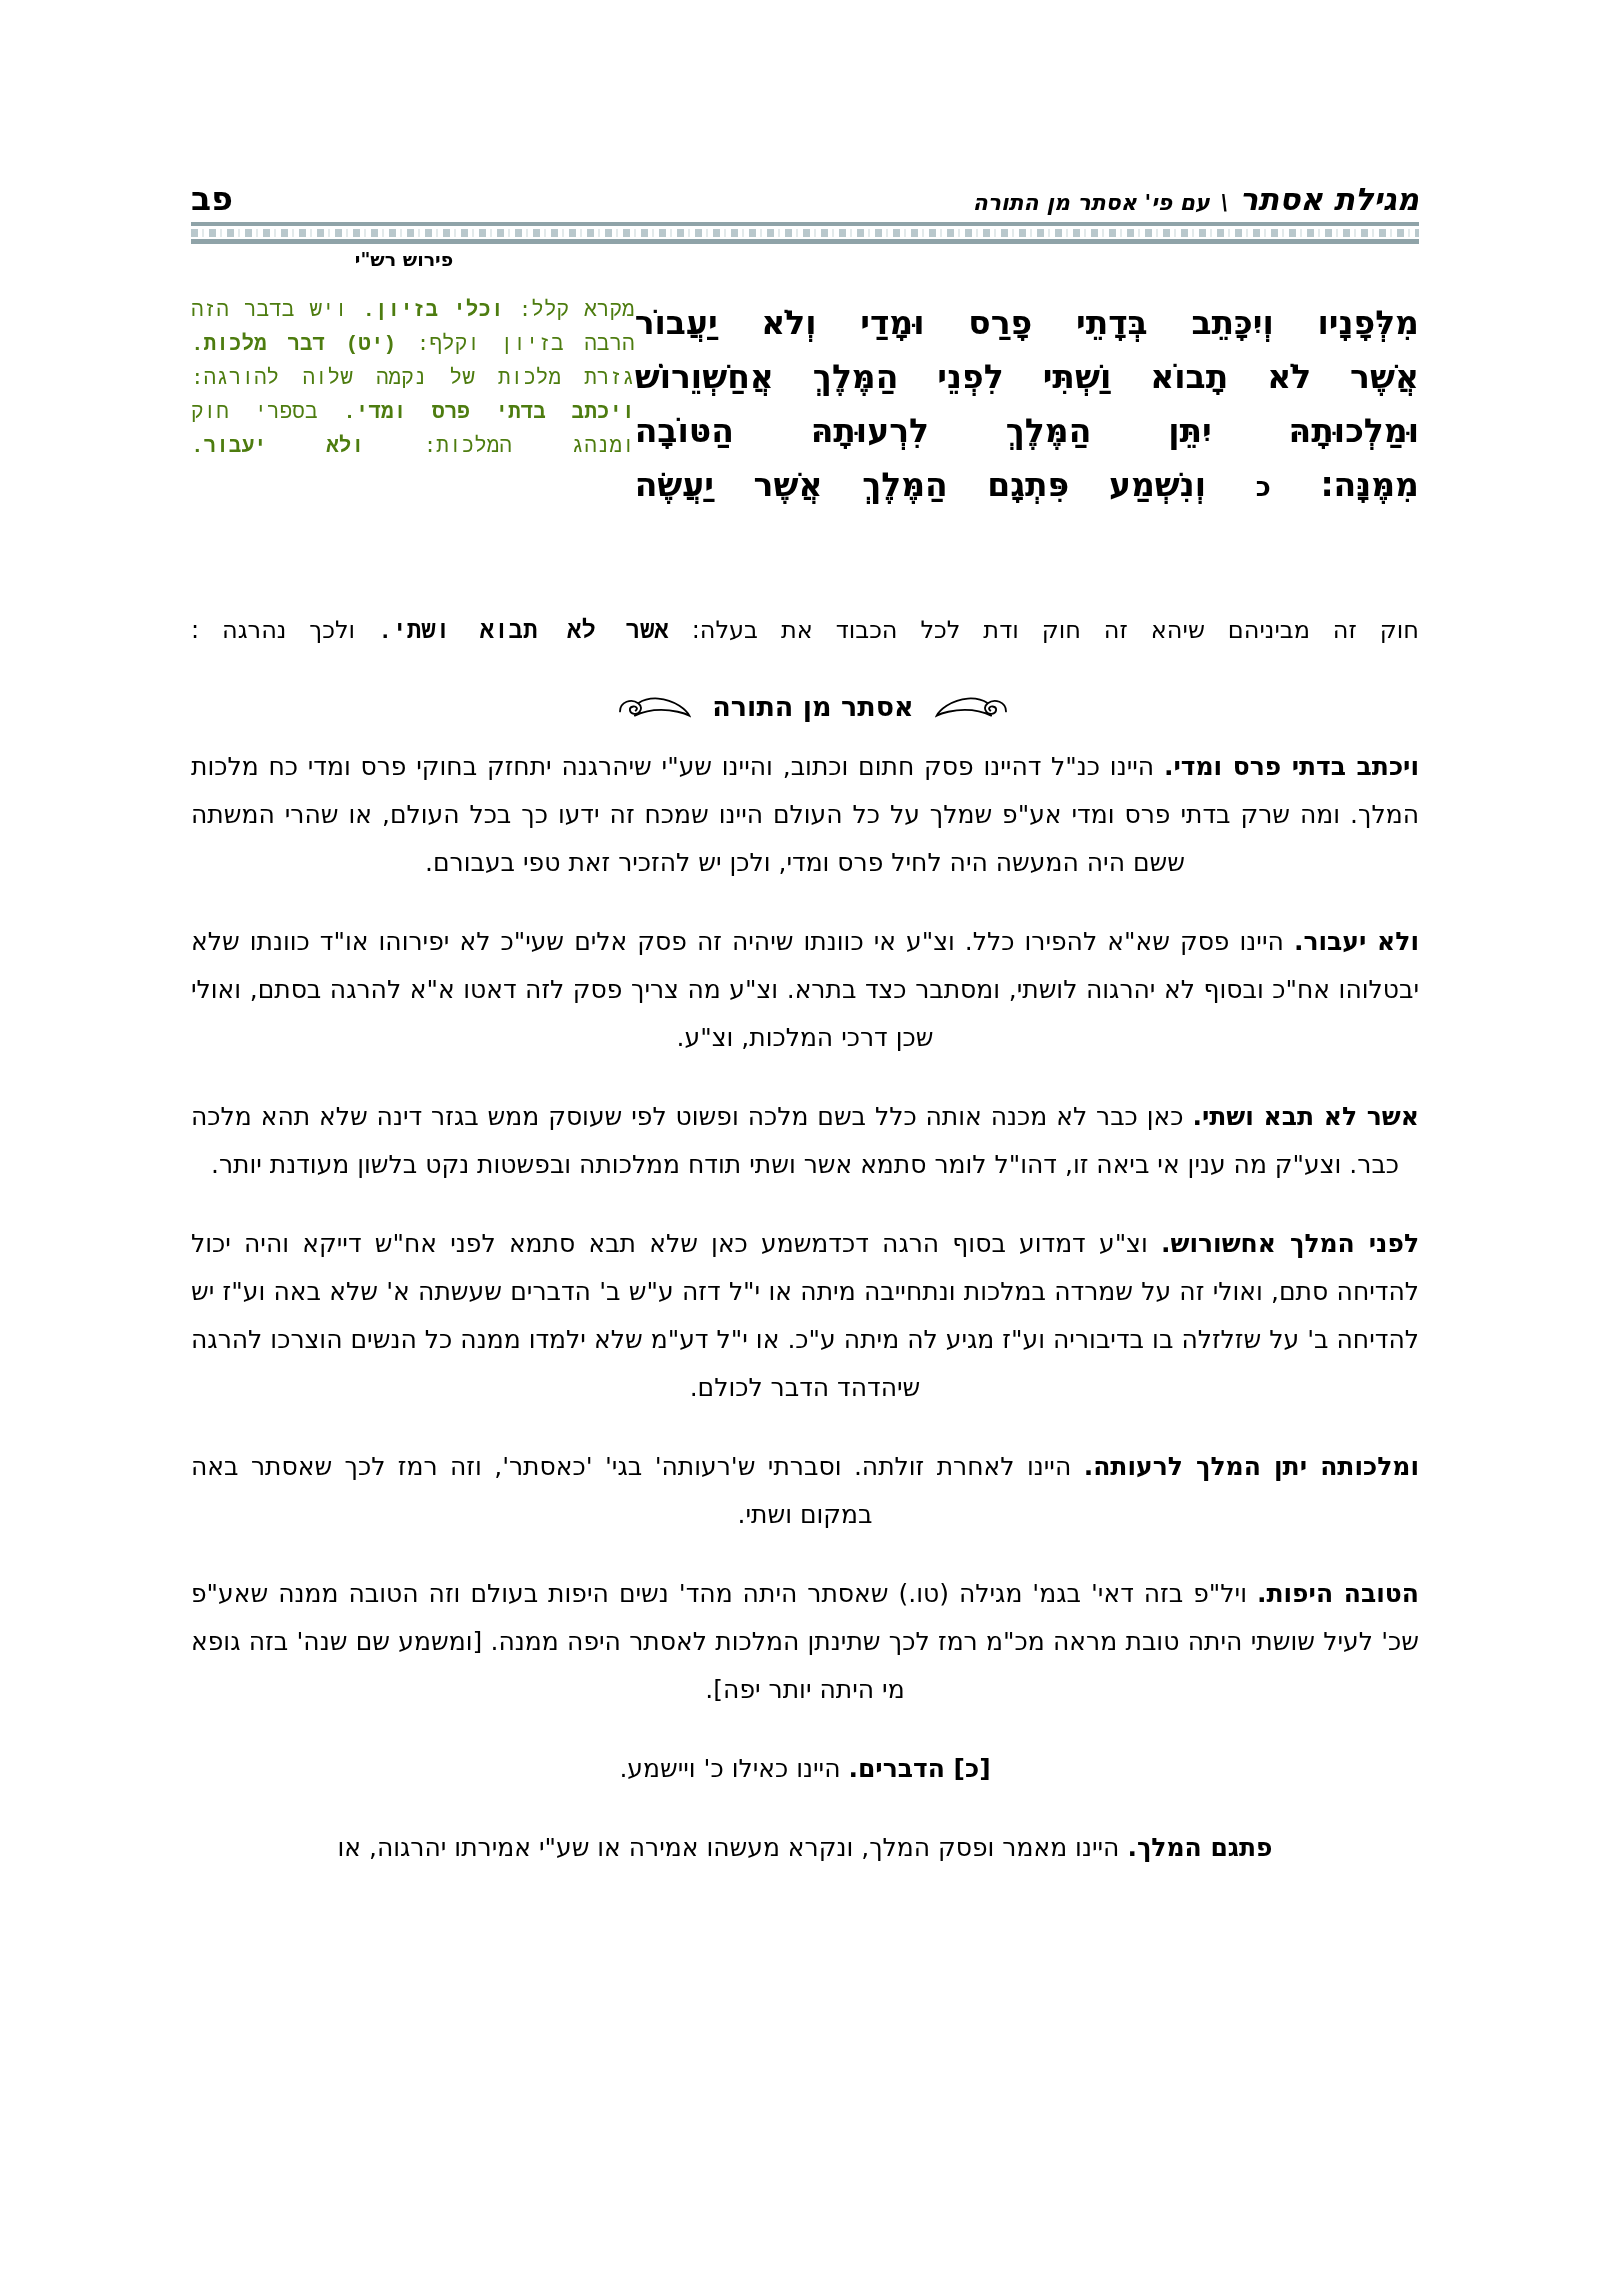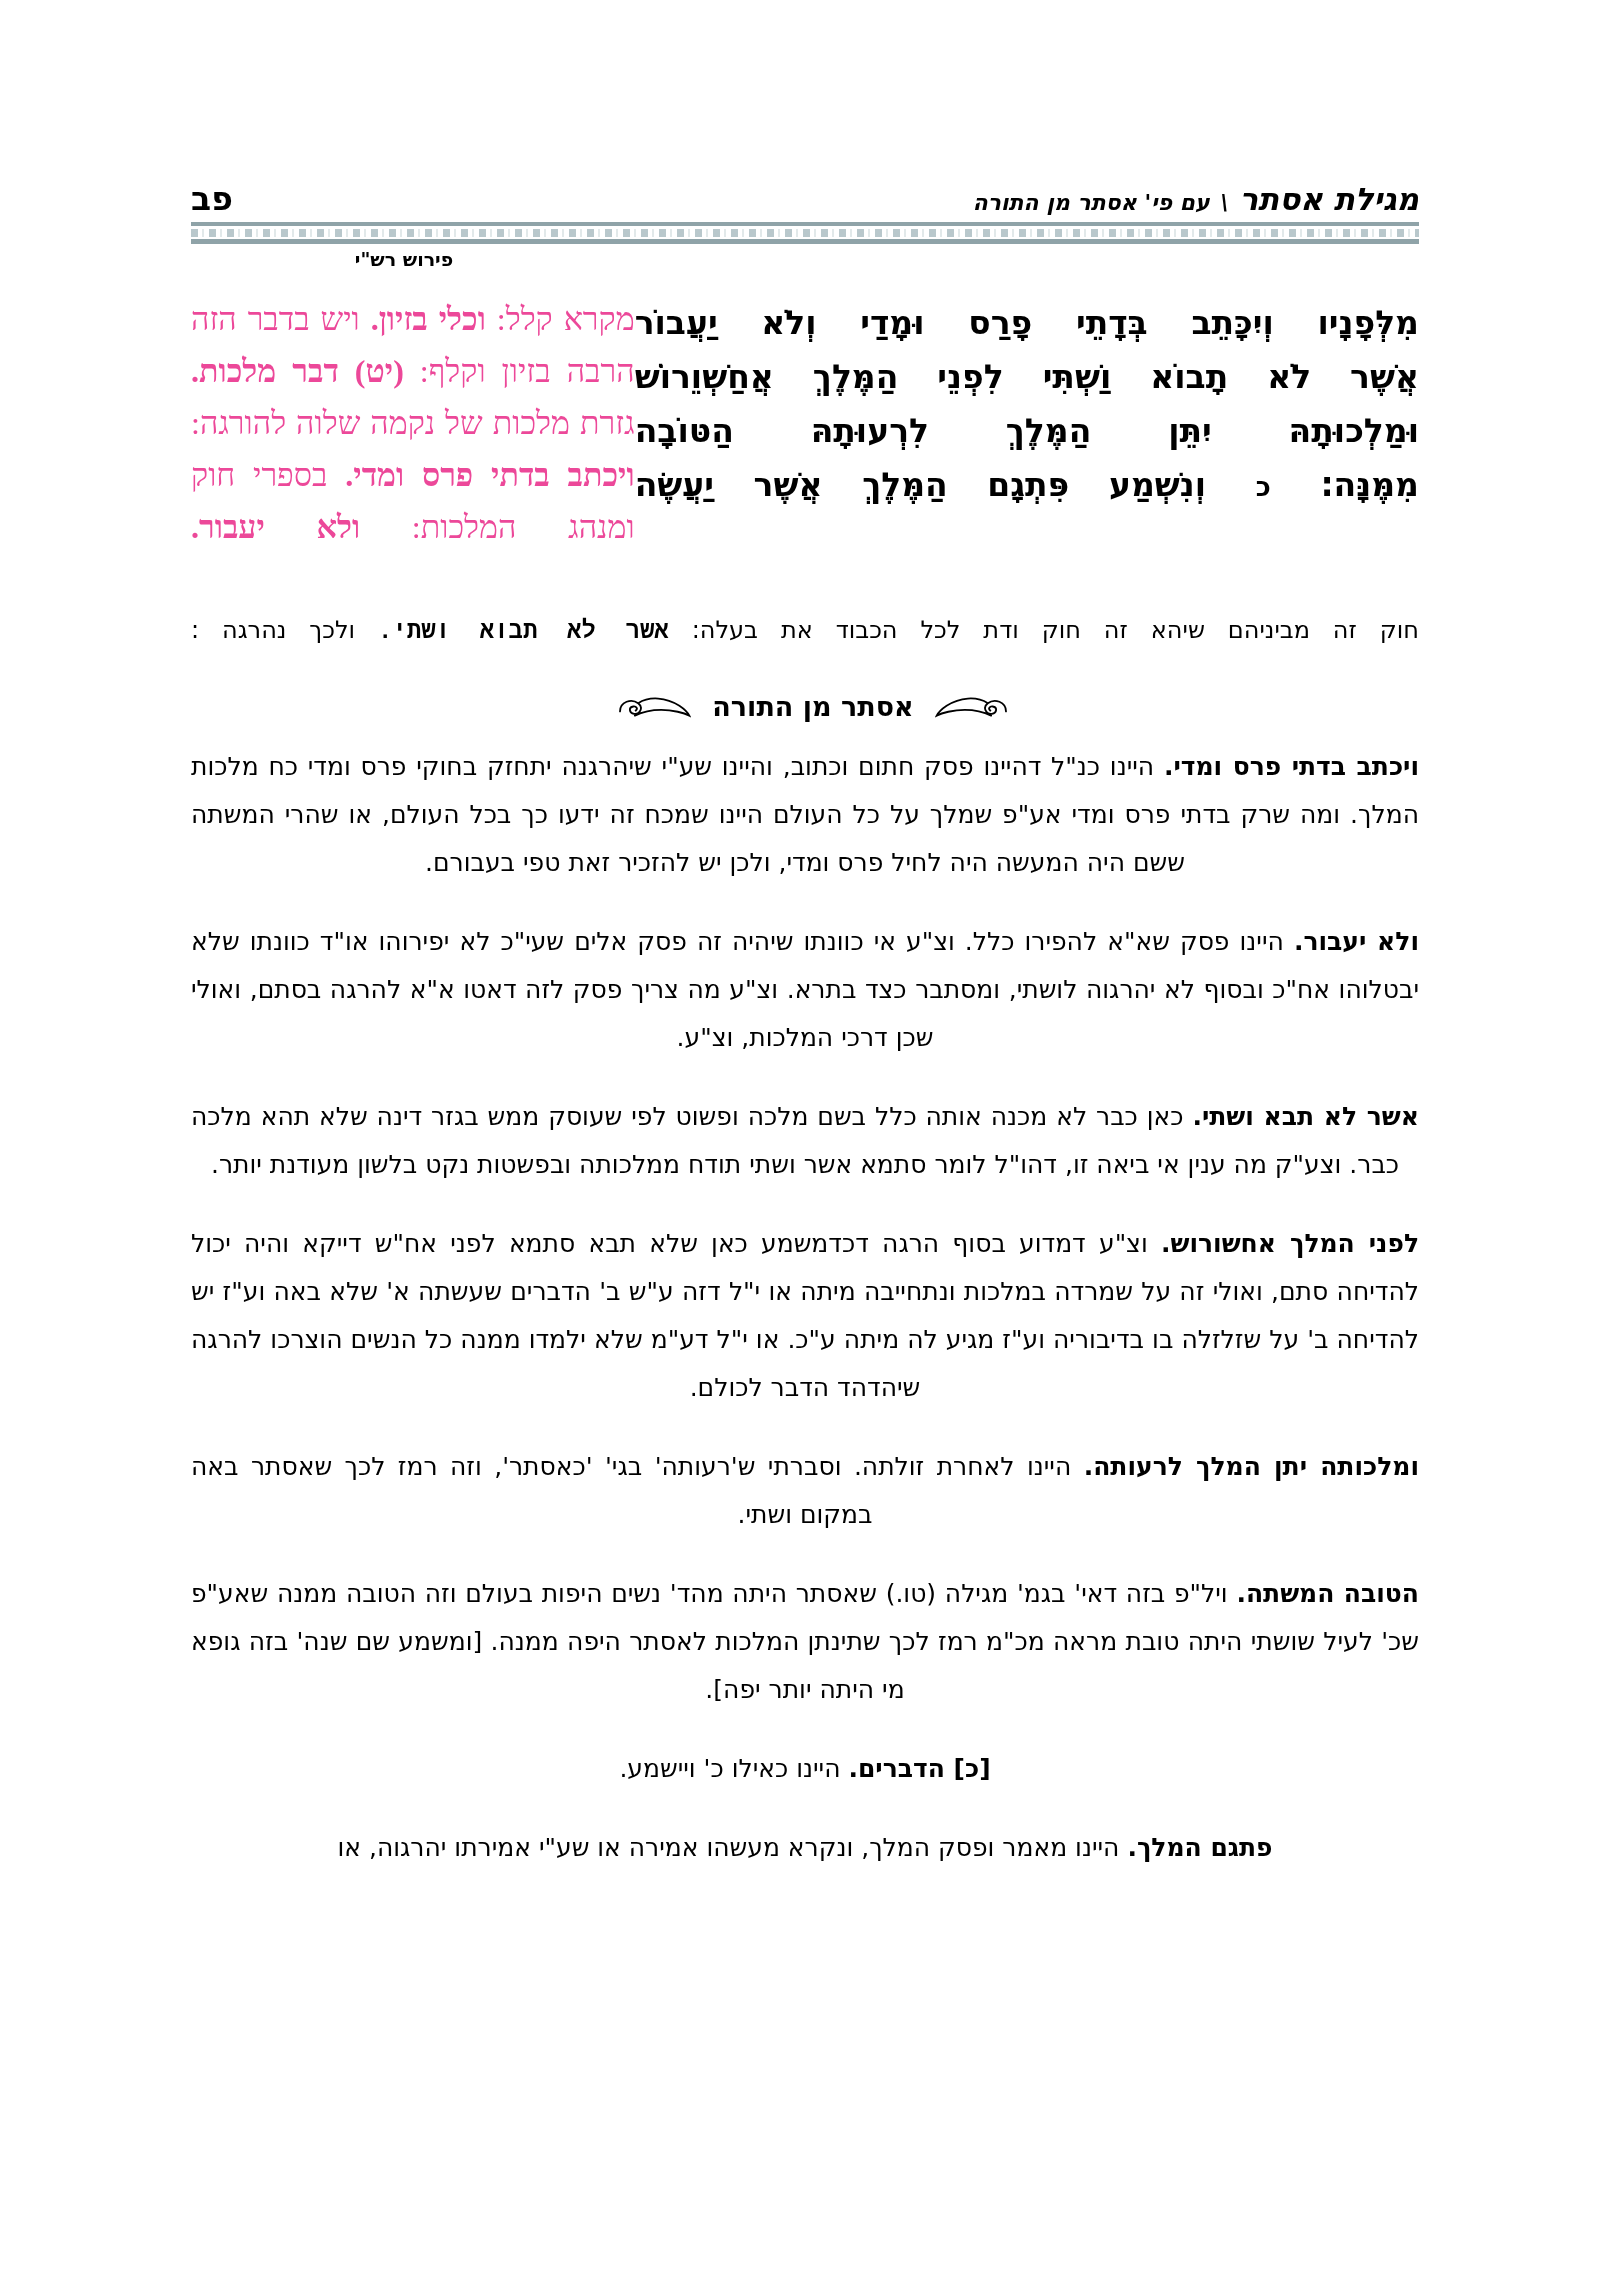--- a/index.html
+++ b/index.html
@@ -142,26 +142,26 @@
     font-weight: bold;
     font-size: 26.5px;
     padding: 0 10px;
   }
 
   
   .rashi-col {
     width: 496px;
     order: 2;
     direction: rtl;
-    font-family: Liberation Serif, serif;
-    font-size: 32px;
+    font-family: Liberation Mono, monospace;
+    font-size: 21px;
     line-height: 1.62;
     text-align: justify;
     text-align-last: justify;
-    color: #ec4899;
+    color: #4d7c0f;
     padding-top: 3.3px;
   }
   .rashi-col .dh { font-weight: bold; }
 
   .rashi-tail {
     position: absolute;
     top: 612px;
     right: 192px;
     left: 192px;
     font-family: "DejaVu Sans", "Liberation Sans", sans-serif;
@@ -271,19 +271,19 @@
                M28 16 C42 7, 62 9, 78 19 C84 23, 88 27, 90 31 C84 28, 70 24, 56 24 C44 24, 32 27, 24 31" fill="none" stroke="#000" stroke-width="2.2" stroke-linecap="round"></path>
     </svg>
   </div>
 
   <div class="body-text">
       <div class="para"><span class="dh">ויכתב בדתי פרס ומדי.</span><span> היינו כנ"ל דהיינו פסק חתום וכתוב, והיינו שע"י שיהרגנה יתחזק בחוקי פרס ומדי כח מלכות המלך. ומה שרק בדתי פרס ומדי אע"פ שמלך על כל העולם היינו שמכח זה ידעו כך בכל העולם, או שהרי המשתה ששם היה המעשה היה לחיל פרס ומדי, ולכן יש להזכיר זאת טפי בעבורם.</span></div>
       <div class="para"><span class="dh">ולא יעבור.</span><span> היינו פסק שא"א להפירו כלל. וצ"ע אי כוונתו שיהיה זה פסק אלים שעי"כ לא יפירוהו או"ד כוונתו שלא יבטלוהו אח"כ ובסוף לא יהרגוה לושתי, ומסתבר כצד בתרא. וצ"ע מה צריך פסק לזה דאטו א"א להרגה בסתם, ואולי שכן דרכי המלכות, וצ"ע.</span></div>
       <div class="para"><span class="dh">אשר לא תבא ושתי.</span><span> כאן כבר לא מכנה אותה כלל בשם מלכה ופשוט לפי שעוסק ממש בגזר דינה שלא תהא מלכה כבר. וצע"ק מה ענין אי ביאה זו, דהו"ל לומר סתמא אשר ושתי תודח ממלכותה ובפשטות נקט בלשון מעודנת יותר.</span></div>
       <div class="para"><span class="dh">לפני המלך אחשורוש.</span><span> וצ"ע דמדוע בסוף הרגה דכדמשמע כאן שלא תבא סתמא לפני אח"ש דייקא והיה יכול להדיחה סתם, ואולי זה על שמרדה במלכות ונתחייבה מיתה או י"ל דזה ע"ש ב' הדברים שעשתה א' שלא באה וע"ז יש להדיחה ב' על שזלזלה בו בדיבוריה וע"ז מגיע לה מיתה ע"כ. או י"ל דע"מ שלא ילמדו ממנה כל הנשים הוצרכו להרגה שיהדהד הדבר לכולם.</span></div>
       <div class="para"><span class="dh">ומלכותה יתן המלך לרעותה.</span><span> היינו לאחרת זולתה. וסברתי ש'רעותה' בגי' 'כאסתר', וזה רמז לכך שאסתר באה במקום ושתי.</span></div>
-      <div class="para"><span class="dh">הטובה המשתה.</span><span> ויל"פ בזה דאי' בגמ' מגילה (טו.) שאסתר היתה מהד' נשים היפות בעולם וזה הטובה ממנה שאע"פ שכ' לעיל שושתי היתה טובת מראה מכ"מ רמז לכך שתינתן המלכות לאסתר היפה ממנה. [ומשמע שם שנה' בזה גופא מי היתה יותר יפה].</span></div>
+      <div class="para"><span class="dh">הטובה היפות.</span><span> ויל"פ בזה דאי' בגמ' מגילה (טו.) שאסתר היתה מהד' נשים היפות בעולם וזה הטובה ממנה שאע"פ שכ' לעיל שושתי היתה טובת מראה מכ"מ רמז לכך שתינתן המלכות לאסתר היפה ממנה. [ומשמע שם שנה' בזה גופא מי היתה יותר יפה].</span></div>
       <div class="para"><span class="dh">[כ] הדברים.</span><span> היינו כאילו כ' ויישמע.</span></div>
       <div class="para"><span class="dh">פתגם המלך.</span><span> היינו מאמר ופסק המלך, ונקרא מעשהו אמירה או שע"י אמירתו יהרגוה, או</span></div>
     </div>
 
 </div>
 
 
 </body></html>

